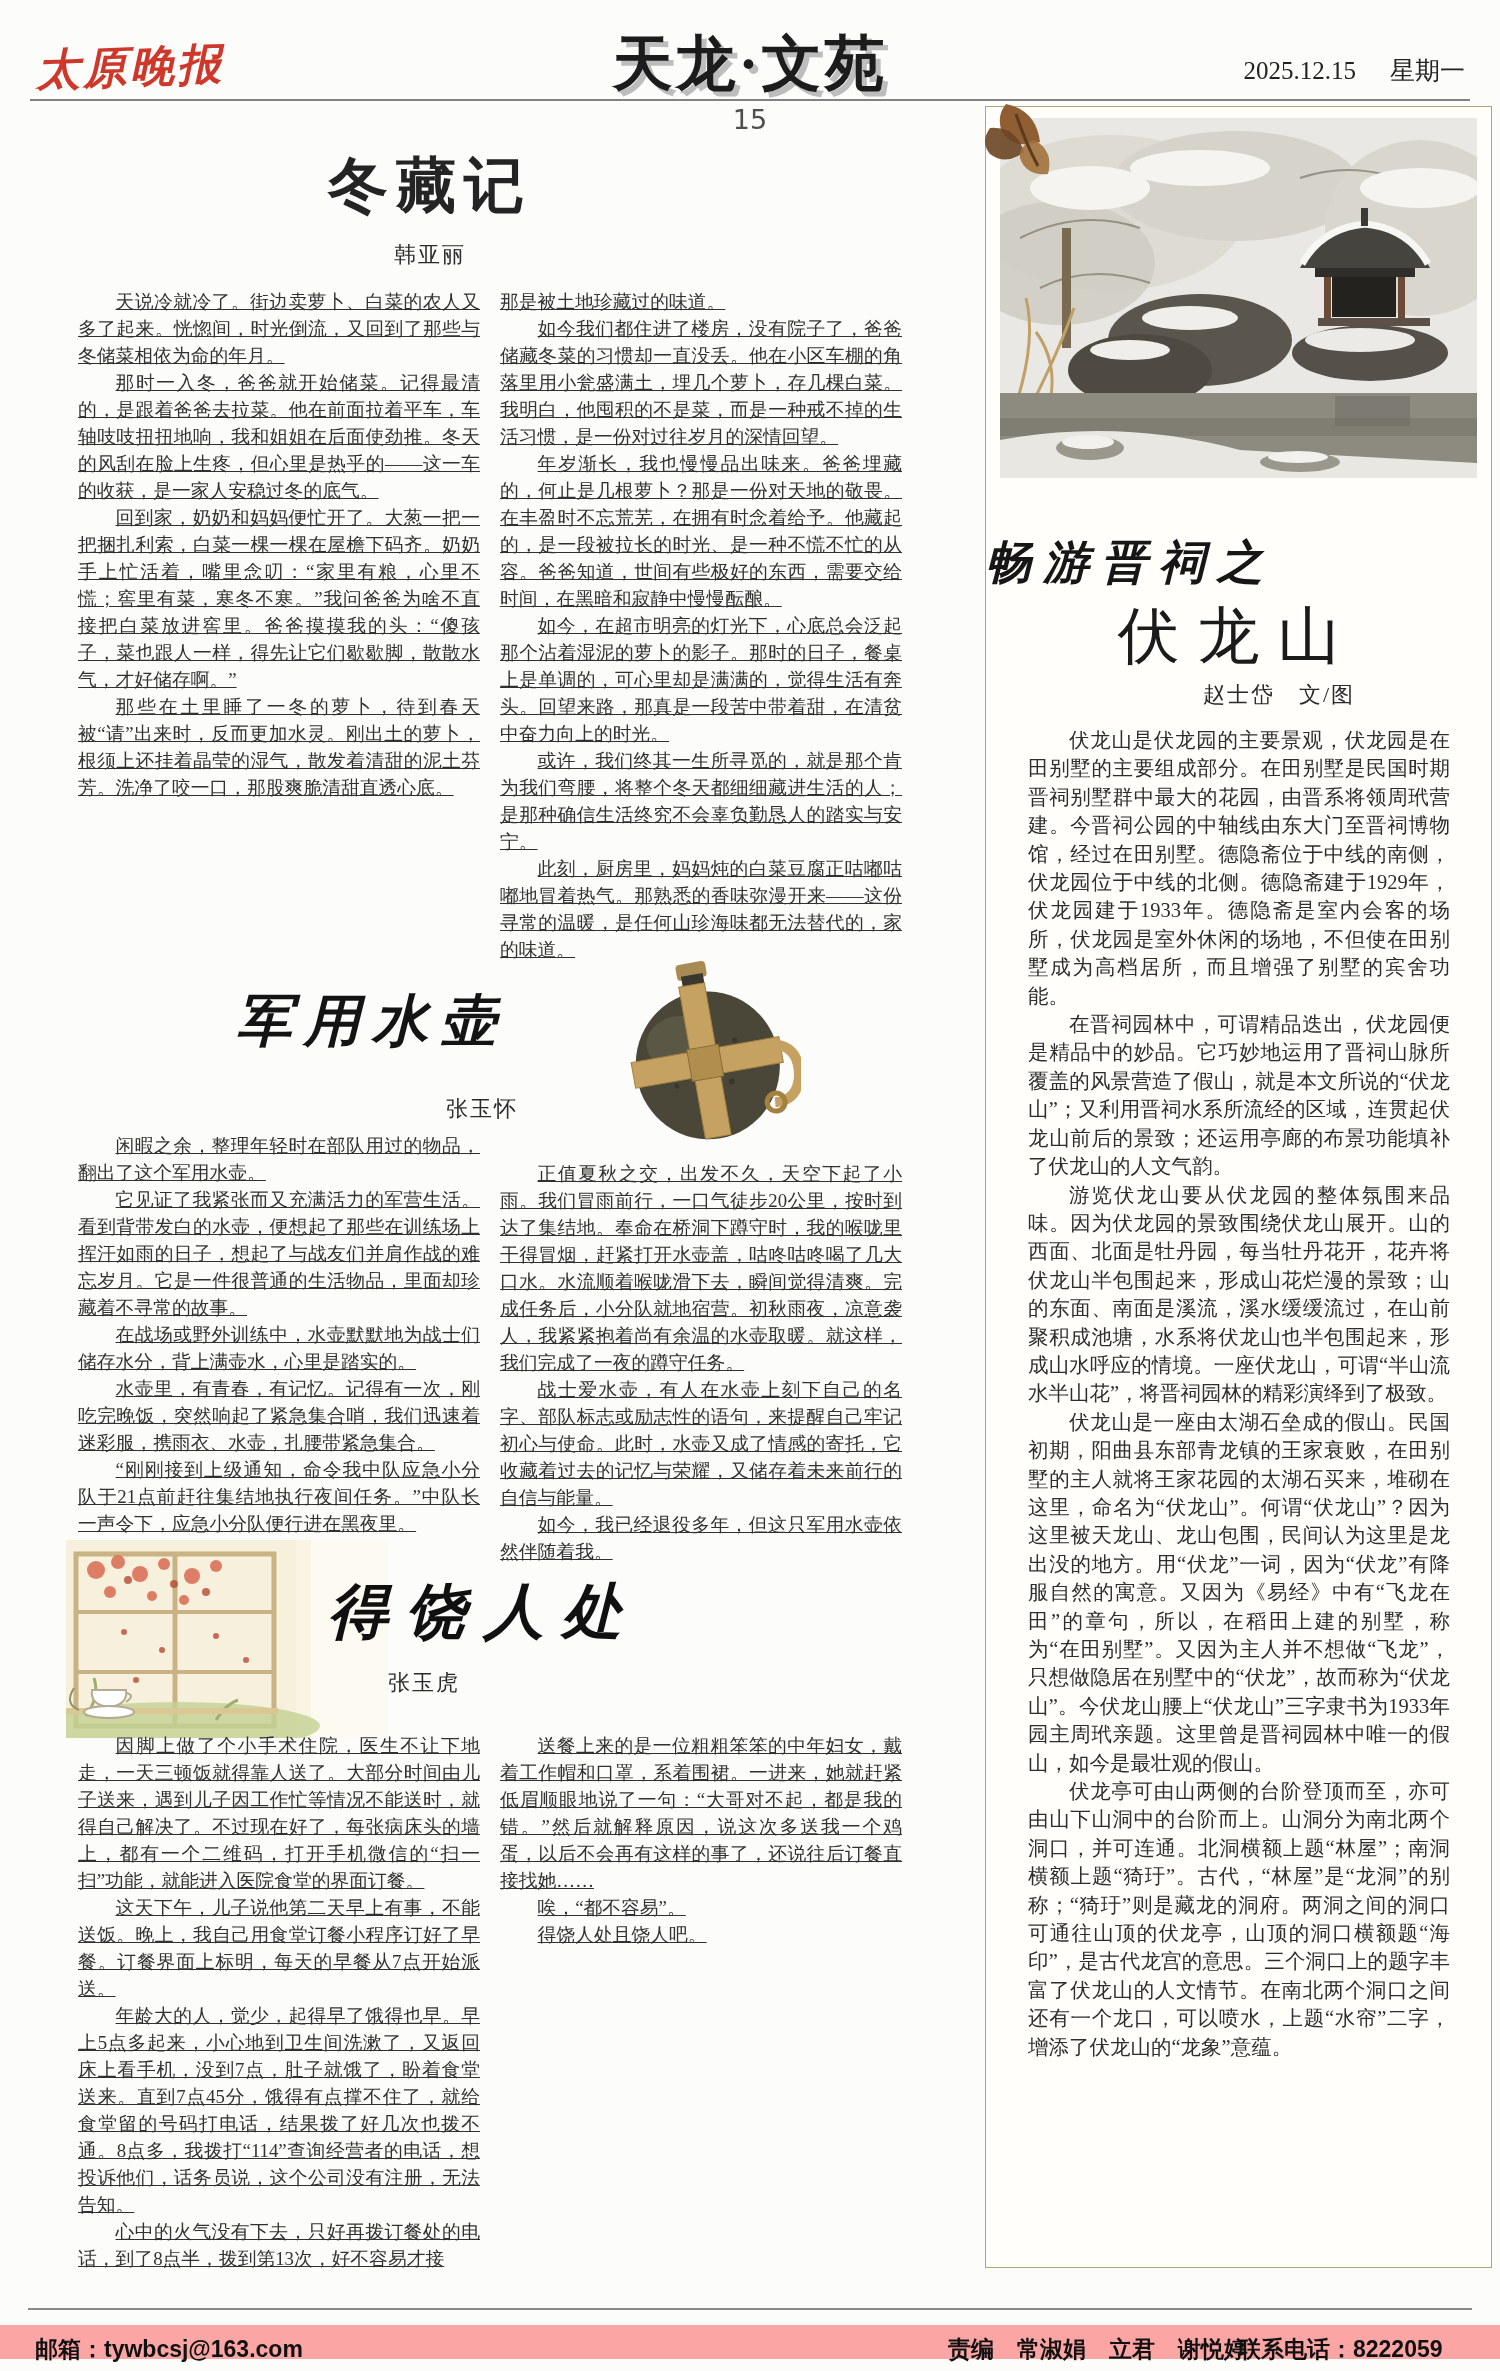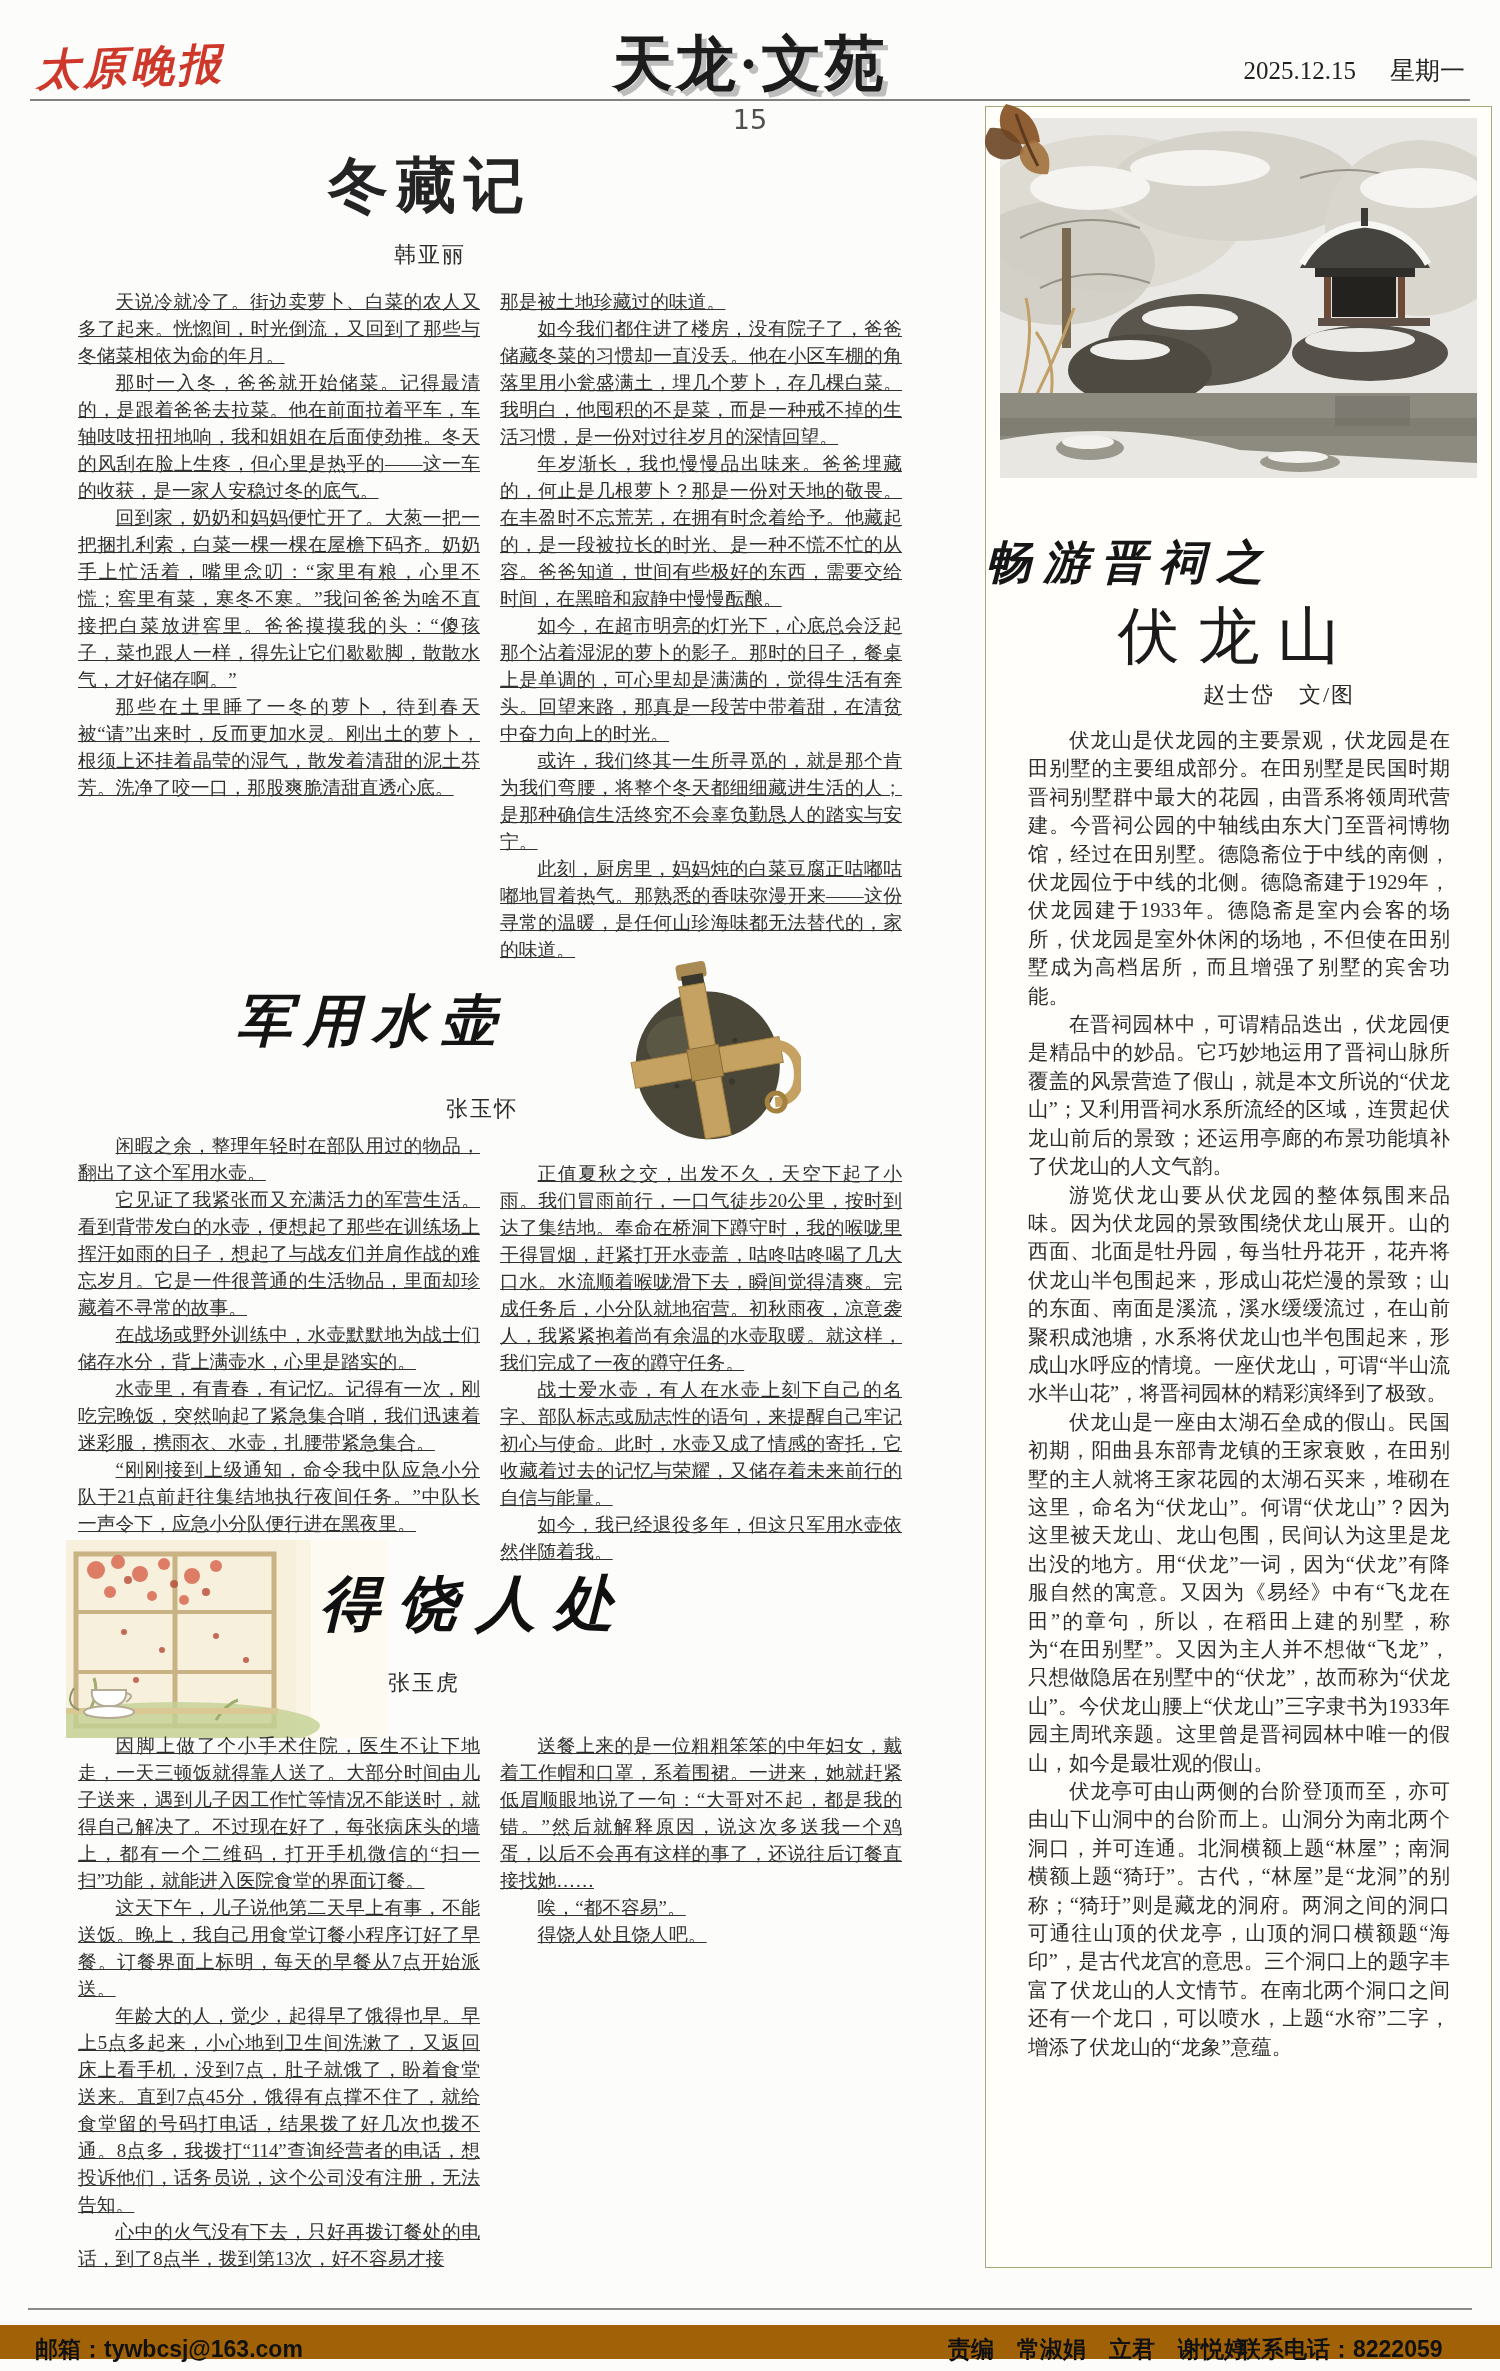--- a/index.html
+++ b/index.html
@@ -47,21 +47,21 @@
   .leaf-orn{left:976px;top:94px;width:112px;height:112px;}
   .kicker{left:985px;top:532px;width:505px;font-size:46px;font-style:italic;
           font-weight:bold;font-family:"DejaVu Serif",serif;letter-spacing:12px;color:#161616;}
   .r-title{left:985px;top:594px;width:505px;text-align:center;font-size:62px;color:#1b1b1b;
           font-family:"DejaVu Sans",sans-serif;font-weight:500;letter-spacing:18px;}
   .r-byline{left:985px;top:680px;width:588px;text-align:center;}
   .r-body{left:1028px;top:726px;width:422px;font-size:20.5px;line-height:28.4px;text-align:justify;color:#2d2d2d;}
   .r-body p{margin:0;text-indent:2em;}
   
   .foot-rule{left:28px;top:2308px;width:1444px;height:2px;background:#8a8a8a;}
-  .footer{left:0;top:2325px;width:1500px;height:34px;background:#a16207;}
+  .footer{left:0;top:2325px;width:1500px;height:34px;background:#fca5a5;}
   .footer span{position:absolute;top:9px;font-family:"Liberation Sans","DejaVu Sans",sans-serif;
                font-weight:bold;font-size:23px;color:#111;}
   .f-email{left:35px;}
   .f-editors{left:948px;}
   .f-phone{left:1238px;}
 </style>
 </head>
 <body>
 
 <div id="page">
@@ -163,21 +163,21 @@
         <path d="M20,176 q14,-20 8,-38 M150,180 q10,-16 22,-20" stroke="#9fae6e" stroke-width="3" fill="none"></path>
         <rect x="0" y="168" width="212" height="6" fill="#d9c794"></rect>
         <g>
           <path d="M26,150 h34 q2,15 -17,17 q-19,-2 -17,-17 z" fill="#ffffff" stroke="#b5ab94" stroke-width="2"></path>
           <path d="M60,153 q10,2 0,9" fill="none" stroke="#b5ab94" stroke-width="2"></path>
           <ellipse cx="43" cy="172" rx="25" ry="6" fill="#ffffff" stroke="#b5ab94" stroke-width="2"></ellipse>
         </g>
         <path d="M8,148 q-10,16 5,22" stroke="#8f9368" stroke-width="2" fill="none"></path>
       </svg>
     </div>
-    <h1 class="abs a3-title" style="margin:4px;">得饶人处</h1>
+    <h1 class="abs a3-title" style="margin:12px;">得饶人处</h1>
     <div class="abs a3-author author">张玉虎</div>
     <div class="col a3c1">
       <p>因脚上做了个小手术住院，医生不让下地走，一天三顿饭就得靠人送了。大部分时间由儿子送来，遇到儿子因工作忙等情况不能送时，就得自己解决了。不过现在好了，每张病床头的墙上，都有一个二维码，打开手机微信的“扫一扫”功能，就能进入医院食堂的界面订餐。</p>
       <p>这天下午，儿子说他第二天早上有事，不能送饭。晚上，我自己用食堂订餐小程序订好了早餐。订餐界面上标明，每天的早餐从7点开始派送。</p>
       <p>年龄大的人，觉少，起得早了饿得也早。早上5点多起来，小心地到卫生间洗漱了，又返回床上看手机，没到7点，肚子就饿了，盼着食堂送来。直到7点45分，饿得有点撑不住了，就给食堂留的号码打电话，结果拨了好几次也拨不通。8点多，我拨打“114”查询经营者的电话，想投诉他们，话务员说，这个公司没有注册，无法告知。</p>
       <p>心中的火气没有下去，只好再拨订餐处的电话，到了8点半，拨到第13次，好不容易才接</p>
     </div>
     <div class="col a3c2">
       <p>送餐上来的是一位粗粗笨笨的中年妇女，戴着工作帽和口罩，系着围裙。一进来，她就赶紧低眉顺眼地说了一句：“大哥对不起，都是我的错。”然后就解释原因，说这次多送我一个鸡蛋，以后不会再有这样的事了，还说往后订餐直接找她……</p>
       <p>唉，“都不容易”。</p>

